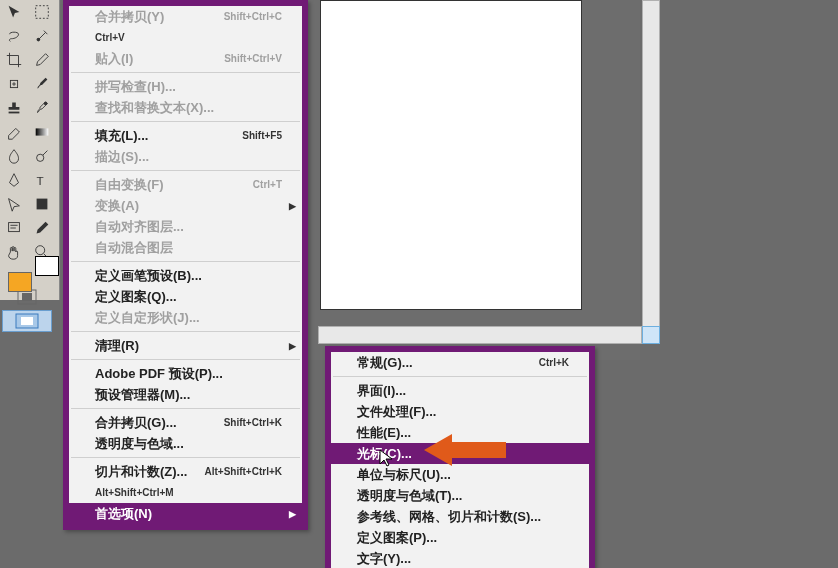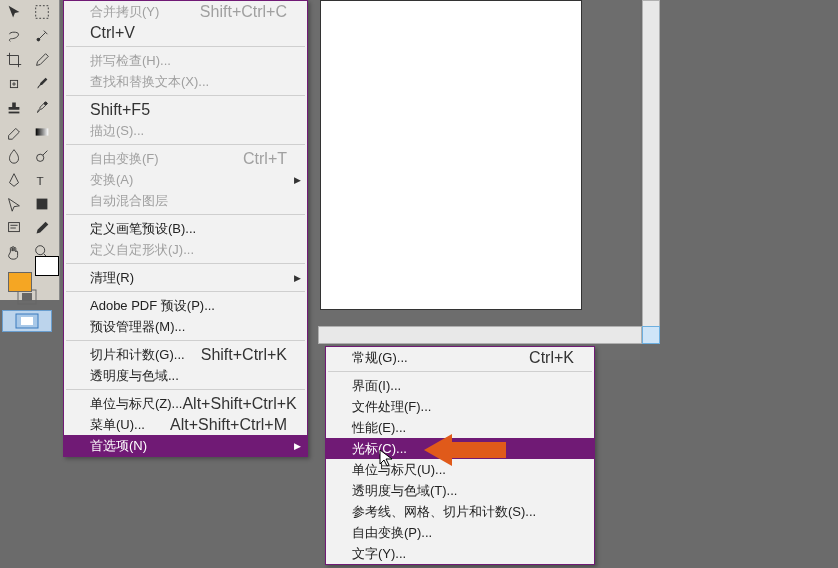--- a/index.html
+++ b/index.html
@@ -27,34 +27,35 @@
 }
 .doc {
   position: absolute; left: 260px; top: 0; width: 262px; height: 310px;
   background: #fff; border: 1px solid #333;
 }
 .doc-scroll-v { position: absolute; right: -18px; top: 0; width: 18px; height: 330px; background: #e8e8e8; border: 1px solid #b0b0b0; }
 .doc-scroll-h { position: absolute; left: 0; bottom: -18px; width: 278px; height: 18px; background: #e8e8e8; border: 1px solid #b0b0b0; }
 .doc-corner { position: absolute; right: -18px; bottom: -18px; width: 18px; height: 18px; background: #cfe5f8; border: 1px solid #6dafdf; }
 
 .menu {
-  position: absolute; background: #f2f2f2; border: 1px solid #701a75;
+  position: absolute; background: #f2f2f2; border: 6px solid #701a75;
   box-shadow: 2px 2px 4px rgba(0,0,0,.3);
+  font-weight: bold;
 }
 .menu-main { left: 63px; top: 0; width: 245px; }
 .menu-sub { left: 325px; top: 346px; width: 270px; }
 
 .mi {
   display: flex; align-items: center; height: 21px; padding: 0 20px 0 26px;
   color: #222; position: relative;
 }
 .mi.disabled { color: #a0a0a0; }
 .mi.hl { background: #701a75; color: #fff; }
 .mi .lbl { flex: 1; white-space: nowrap; }
-.mi .sc { color: #333; font-size: 16px; }
+.mi .sc { color: #333; font-size: 10px; }
 .mi.disabled .sc { color: #a0a0a0; }
 .mi.hasarrow::after {
   content: "▶"; position: absolute; right: 6px; font-size: 9px; color: #333;
 }
 .mi.hl.hasarrow::after { color: #fff; }
 .sep { height: 1px; margin: 3px 2px; background: #cfcfcf; }
 
 .arrow-annot {
   position: absolute; left: 424px; top: 432px; width: 82px; height: 36px;
 }
@@ -243,78 +244,88 @@
 </div>
 
 <div class="menu menu-main" id="menu-main">
     <div class="mi disabled">
       <span class="lbl">合并拷贝(Y)</span>
       <span class="sc">Shift+Ctrl+C</span>
     </div>
     <div class="mi">
       <span class="sc">Ctrl+V</span>
     </div>
+    <div class="mi disabled">
+      <span class="lbl">贴入(I)</span>
+      <span class="sc">Shift+Ctrl+V</span>
+    </div>
     <div class="sep"></div>
     <div class="mi disabled">
       <span class="lbl">拼写检查(H)...</span>
     </div>
     <div class="mi disabled">
       <span class="lbl">查找和替换文本(X)...</span>
     </div>
     <div class="sep"></div>
     <div class="mi">
+      <span class="lbl">填充(L)...</span>
       <span class="sc">Shift+F5</span>
     </div>
     <div class="mi disabled">
       <span class="lbl">描边(S)...</span>
     </div>
     <div class="sep"></div>
     <div class="mi disabled">
       <span class="lbl">自由变换(F)</span>
       <span class="sc">Ctrl+T</span>
     </div>
     <div class="mi disabled hasarrow">
       <span class="lbl">变换(A)</span>
     </div>
     <div class="mi disabled">
+      <span class="lbl">自动对齐图层...</span>
+    </div>
+    <div class="mi disabled">
       <span class="lbl">自动混合图层</span>
     </div>
     <div class="sep"></div>
     <div class="mi">
       <span class="lbl">定义画笔预设(B)...</span>
+    </div>
+    <div class="mi">
+      <span class="lbl">定义图案(Q)...</span>
     </div>
     <div class="mi disabled">
       <span class="lbl">定义自定形状(J)...</span>
     </div>
     <div class="sep"></div>
     <div class="mi hasarrow">
       <span class="lbl">清理(R)</span>
     </div>
     <div class="sep"></div>
     <div class="mi">
       <span class="lbl">Adobe PDF 预设(P)...</span>
     </div>
     <div class="mi">
       <span class="lbl">预设管理器(M)...</span>
     </div>
     <div class="sep"></div>
     <div class="mi">
-      <span class="lbl">切片和计数(G)...</span>
+      <span class="lbl">合并拷贝(G)...</span>
       <span class="sc">Shift+Ctrl+K</span>
     </div>
     <div class="mi">
       <span class="lbl">透明度与色域...</span>
     </div>
     <div class="sep"></div>
     <div class="mi">
-      <span class="lbl">单位与标尺(Z)...</span>
+      <span class="lbl">切片和计数(Z)...</span>
       <span class="sc">Alt+Shift+Ctrl+K</span>
     </div>
     <div class="mi">
-      <span class="lbl">菜单(U)...</span>
       <span class="sc">Alt+Shift+Ctrl+M</span>
     </div>
     <div class="mi hl hasarrow">
       <span class="lbl">首选项(N)</span>
     </div>
   </div>
 
 <div class="menu menu-sub" id="menu-sub">
     <div class="mi">
       <span class="lbl">常规(G)...</span>
@@ -336,21 +347,21 @@
     <div class="mi">
       <span class="lbl">单位与标尺(U)...</span>
     </div>
     <div class="mi">
       <span class="lbl">透明度与色域(T)...</span>
     </div>
     <div class="mi">
       <span class="lbl">参考线、网格、切片和计数(S)...</span>
     </div>
     <div class="mi">
-      <span class="lbl">自由变换(P)...</span>
+      <span class="lbl">定义图案(P)...</span>
     </div>
     <div class="mi">
       <span class="lbl">文字(Y)...</span>
     </div>
   </div>
 
 <div class="arrow-annot">
   <svg viewBox="0 0 82 36">
       <polygon points="0,18 28,2 28,10 82,10 82,26 28,26 28,34" fill="#e05a1a"></polygon>
     </svg>

